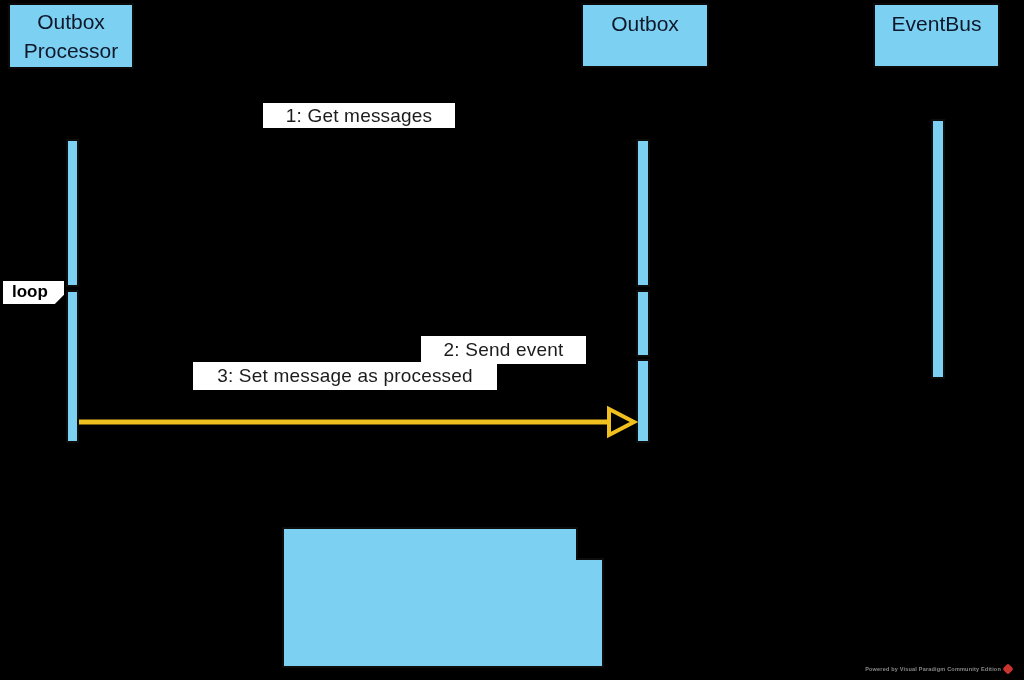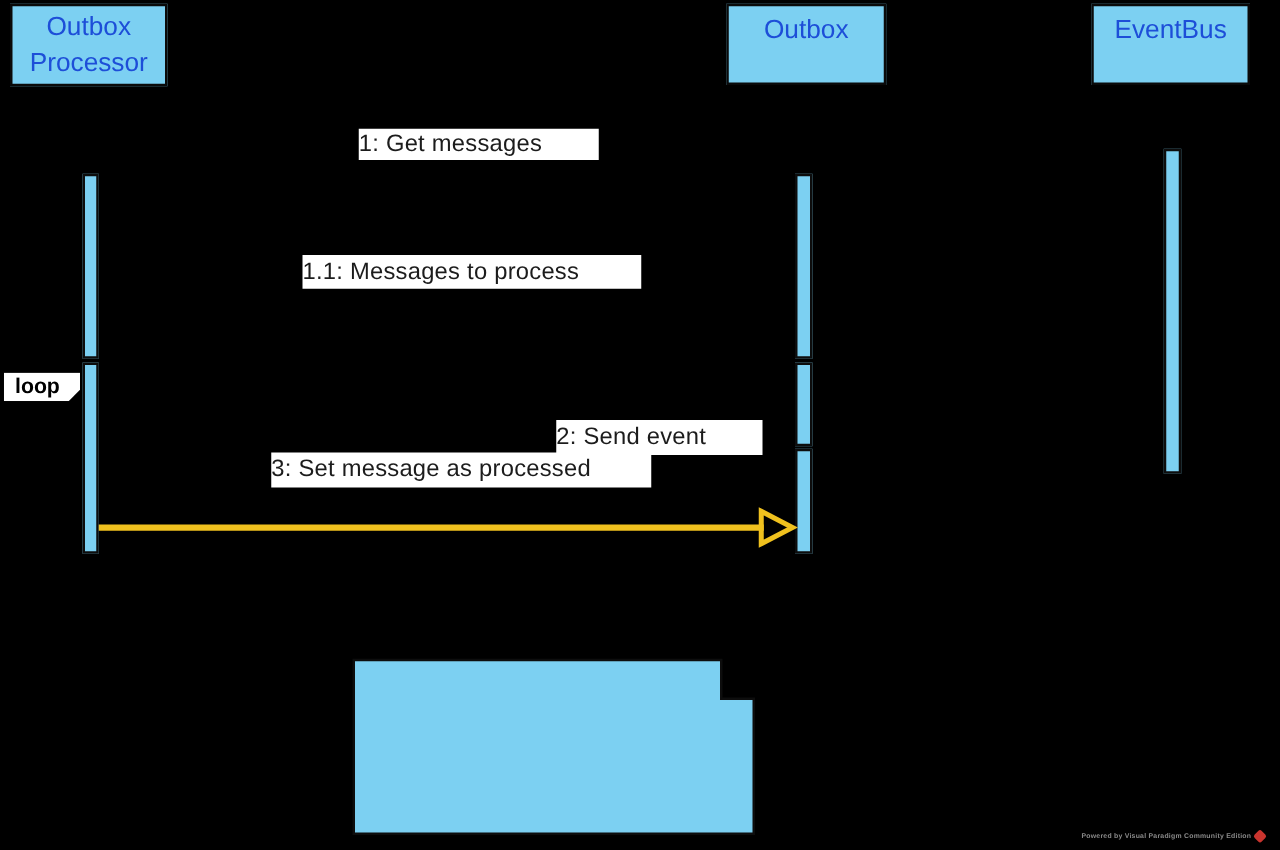--- a/index.html
+++ b/index.html
@@ -4,31 +4,31 @@
 <style>
   html,body{margin:0;padding:0;background:#000;}
   .canvas{
     position:relative;width:1024px;height:680px;background:#000000;
     overflow:hidden;font-family:"Liberation Sans", sans-serif;
   }
   .participant{
     position:absolute;background:#7CD0F2;border:2px solid #0a0a0a;
     box-sizing:border-box;text-align:center;color:#111;
   }
-  .ptitle{font-size:21px;line-height:29px;padding-top:4px;color:#1d4ed8;}
+  .ptitle{font-size:21px;line-height:29px;padding-top:4px;color:#0f172a;}
   .bar{
     position:absolute;background:#7CD0F2;border:2px solid #0d0d0d;
     box-sizing:border-box;
   }
   .mlabel{
-    position:absolute;background:#ffffff;color:#1c1c1c;text-align:left;
-    font-size:19px;letter-spacing:0.2px;white-space:nowrap;margin-left:24px;
+    position:absolute;background:#ffffff;color:#1c1c1c;text-align:center;
+    font-size:19px;letter-spacing:0.2px;white-space:nowrap;
   }
   .loop-tag{
-    position:absolute;left:3px;top:298px;width:61px;height:23px;
+    position:absolute;left:3px;top:281px;width:61px;height:23px;
     background:#ffffff;color:#000;font-weight:bold;font-size:17px;
     line-height:22px;padding-left:9px;box-sizing:border-box;
     clip-path:polygon(0 0,100% 0,100% 60%,85% 100%,0 100%);
   }
   .overlay{position:absolute;left:0;top:0;pointer-events:none;}
   .note-text{
     position:absolute;left:291px;top:533px;width:294px;
     font-size:19px;line-height:29.5px;color:#13222b;letter-spacing:0.2px;
   }
   .watermark{
@@ -73,21 +73,20 @@
 
     <line x1="79" y1="422" x2="611" y2="422" stroke="#F0C11E" stroke-width="5"></line>
     <polygon points="609,409 634,422 609,435" fill="none" stroke="#F0C11E" stroke-width="4" stroke-linejoin="miter"></polygon>
   </svg>
 
 
   <div class="loop-tag">loop</div>
 
   <div class="mlabel" style="left:263px;top:103px;width:192px;height:25px;line-height:25px;">1: Get messages</div>
 
-  <div class="mlabel" style="left:218px;top:204px;width:271px;height:27px;line-height:27px;">1.1: Messages to process</div>
 
   <div class="mlabel" style="left:421px;top:336px;width:165px;height:28px;line-height:28px;">2: Send event</div>
 
   <div class="mlabel" style="left:193px;top:362px;width:304px;height:28px;line-height:28px;">3: Set message as processed</div>
 
   <div class="watermark">
     <span class="wm-text">Powered by Visual Paradigm Community Edition</span>
     <span class="vp-logo"></span>
   </div>
 

